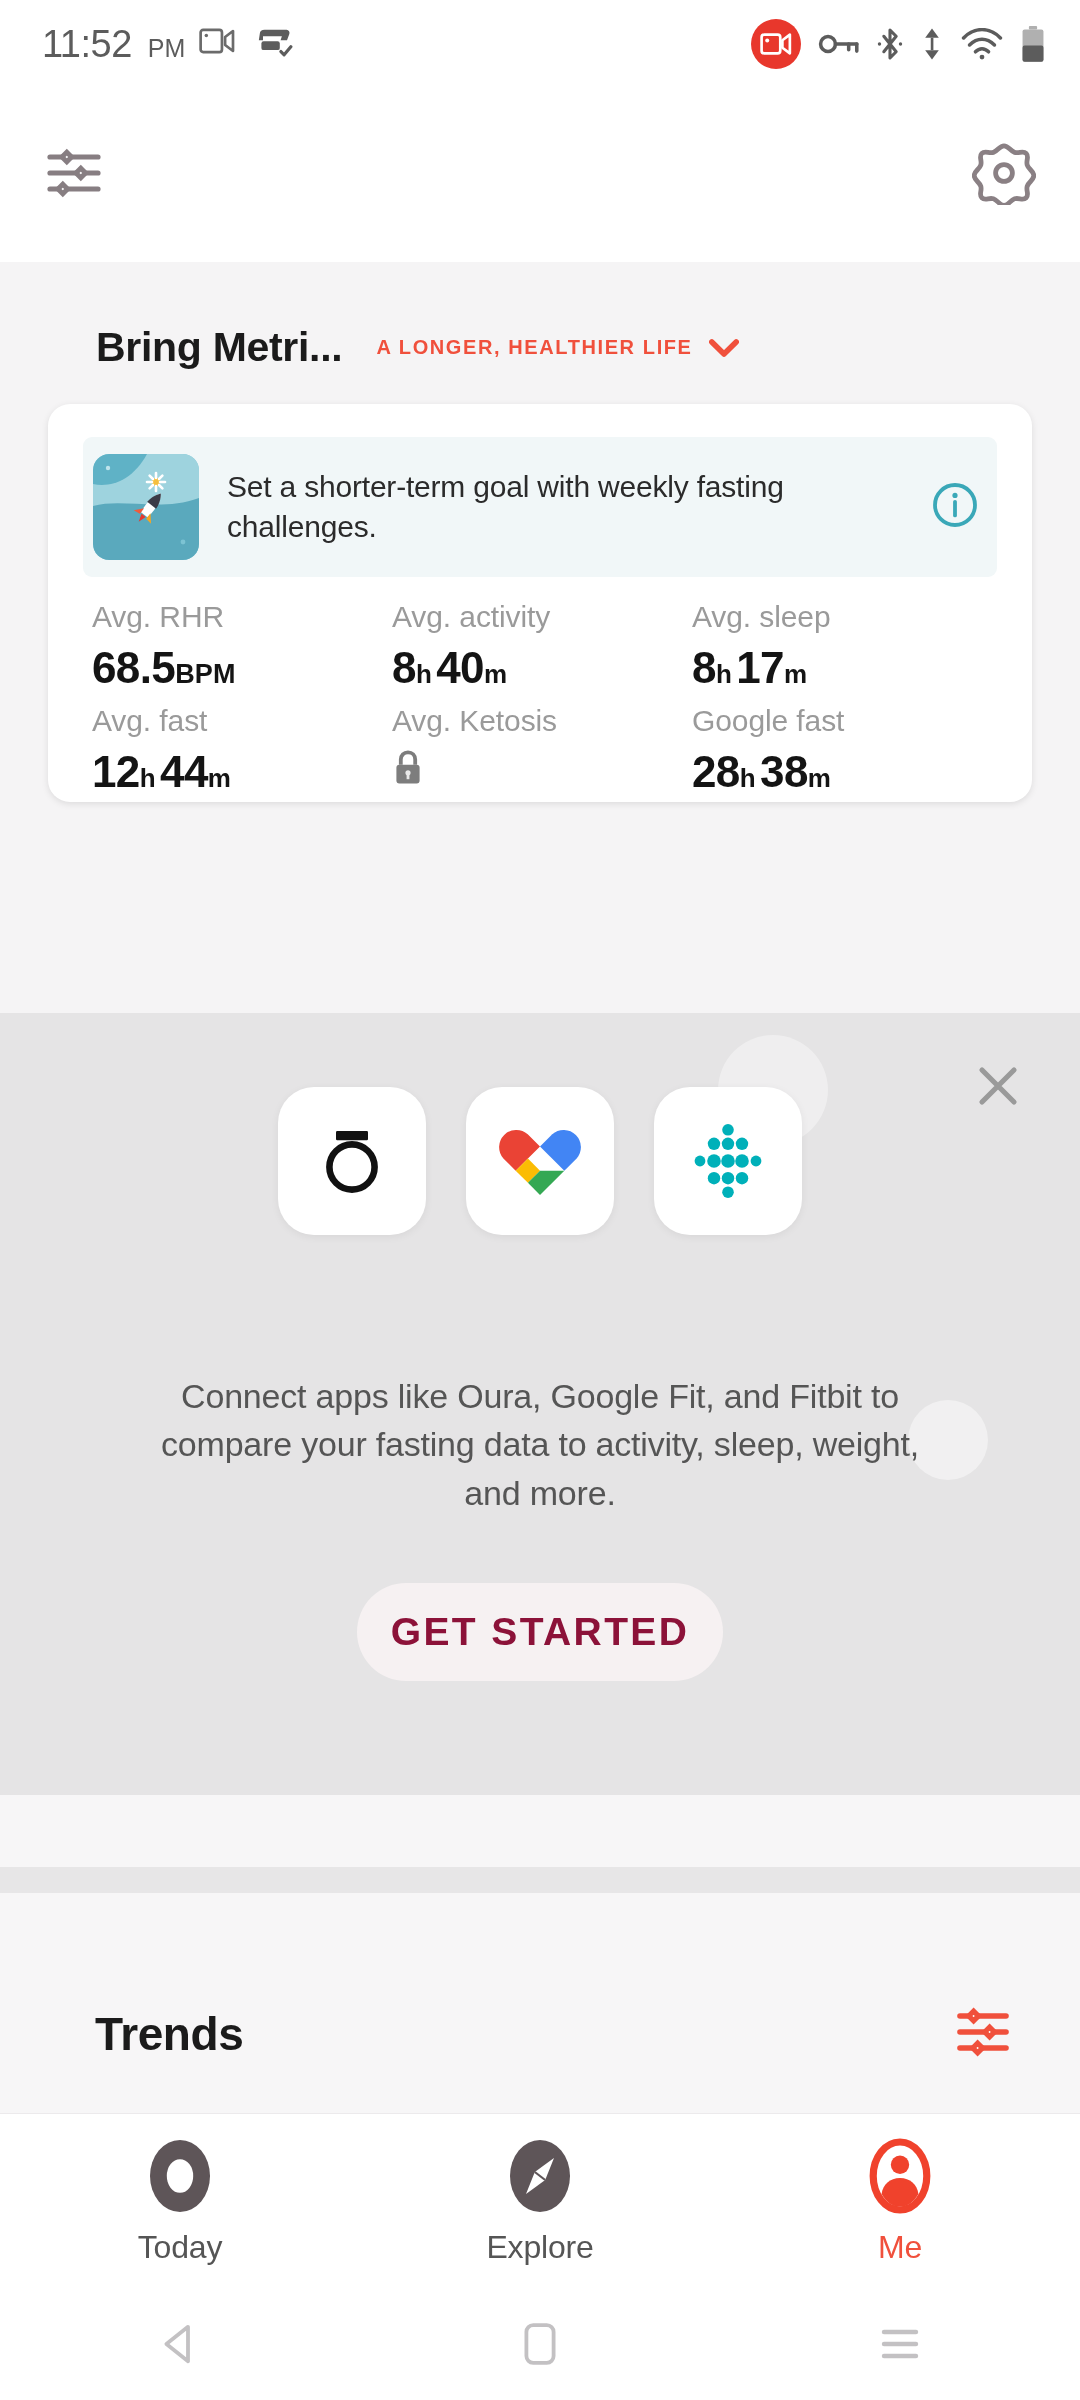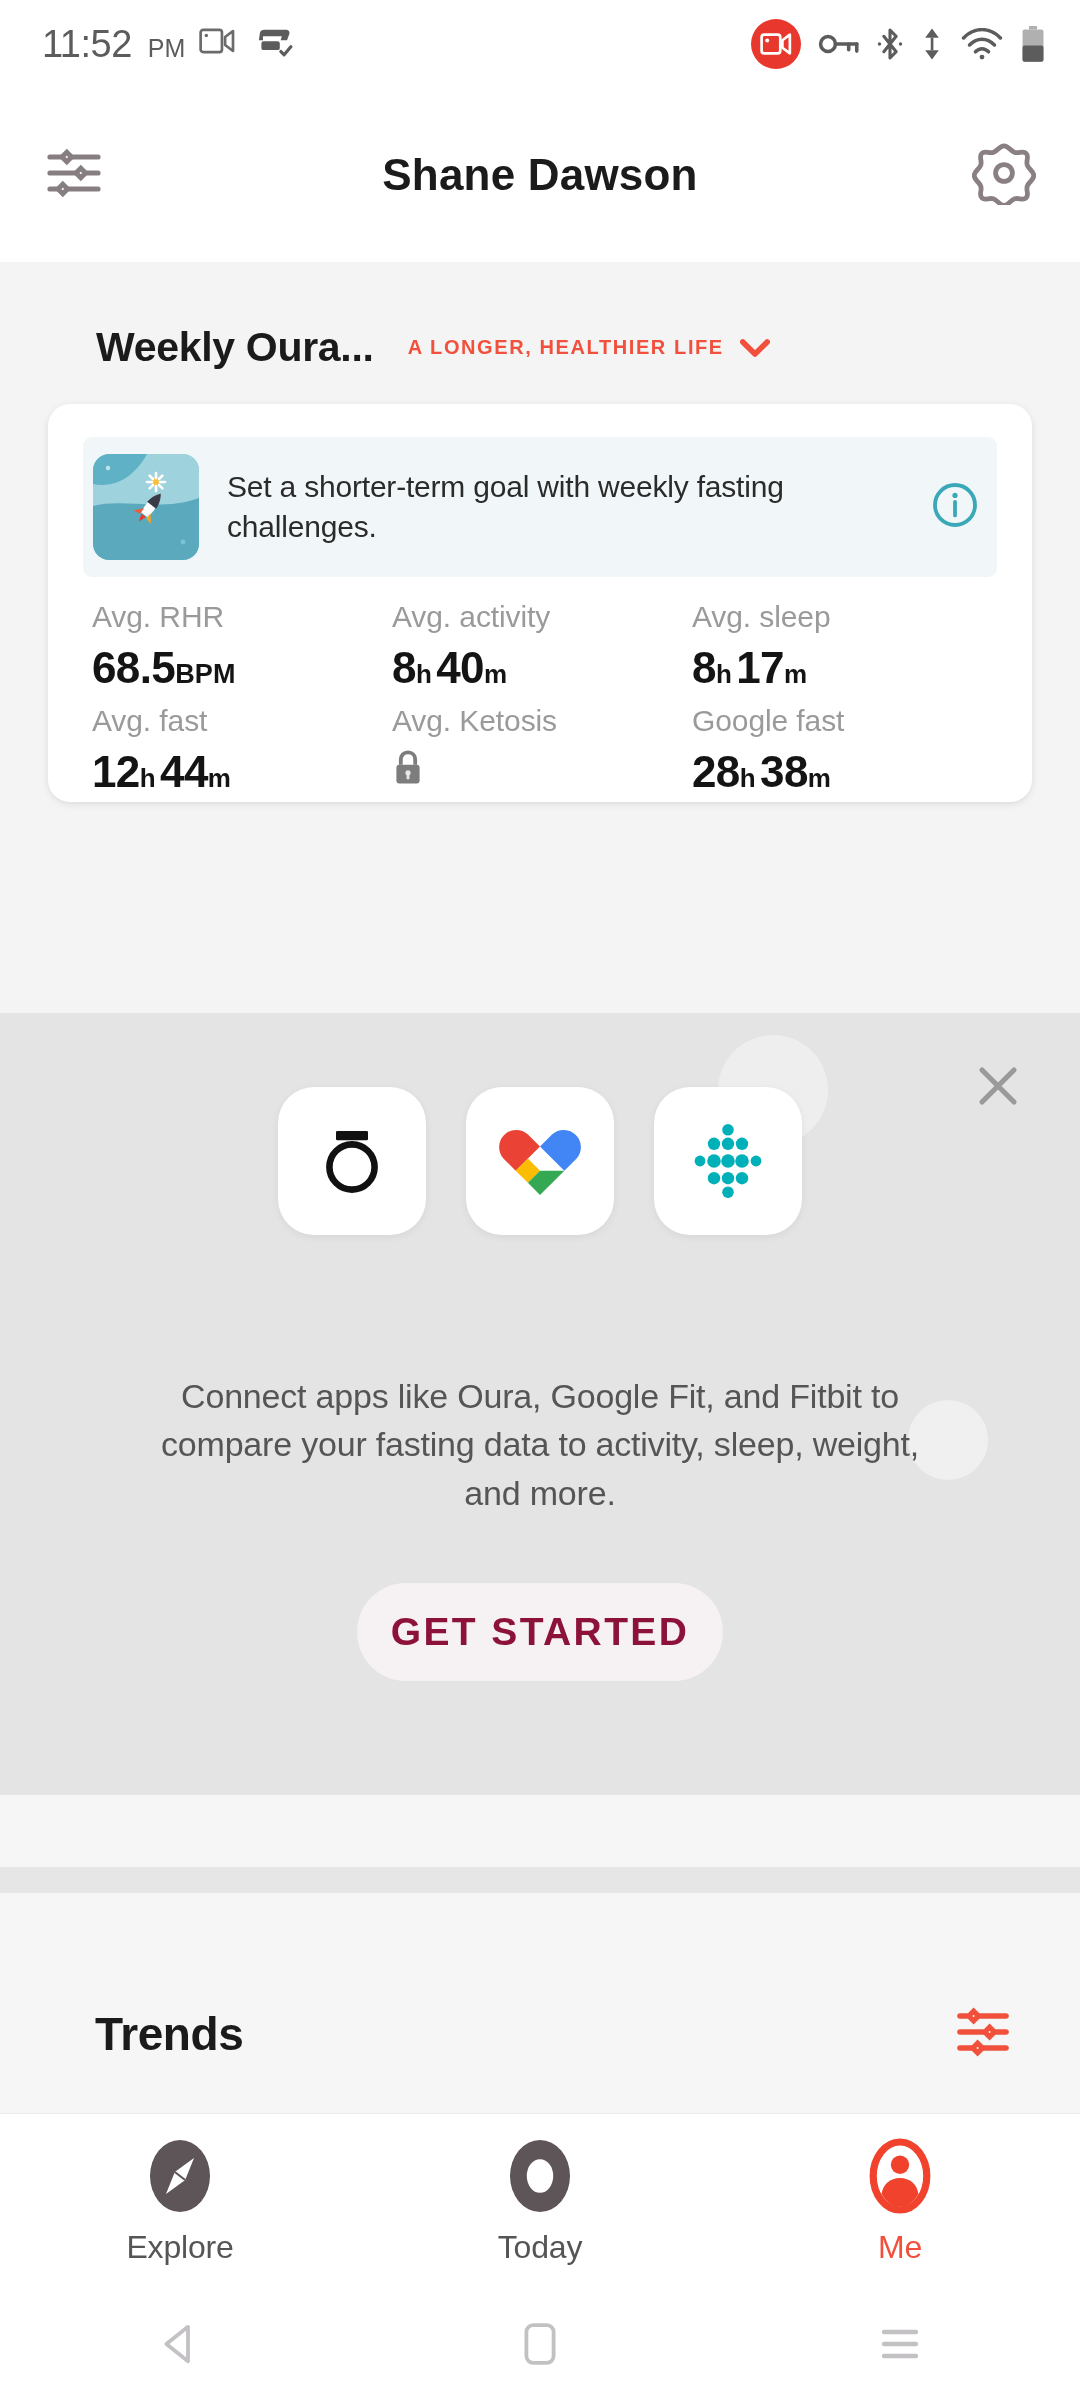--- a/index.html
+++ b/index.html
@@ -244,33 +244,32 @@
             <path d="M3 13.5 L27 13.5"></path>
             <path d="M3 21.5 L27 21.5"></path>
         </g>
         <g fill="#ffffff" stroke="#877e82" stroke-width="2.4">
           <path d="M9 5.5 L11.4 3.1 L13.8 5.5 L11.4 7.9 Z"></path>
           <path d="M16 13.5 L18.4 11.1 L20.8 13.5 L18.4 15.9 Z"></path>
           <path d="M7 21.5 L9.4 19.1 L11.8 21.5 L9.4 23.9 Z"></path>
         </g>
       </svg>
     </span>
-    <div class="appbar-title">Shane Dawson</div>
     <span class="appbar-right">
       <svg width="64" height="64" viewBox="0 0 32 32">
         <path d="M16 2.4 c2.3 0 3.1 2.6 5.3 3.3 c2.2 .7 4.2-1.1 5.8 .5 c1.6 1.6-.2 3.6 .5 5.8 c.7 2.2 3.3 3 3.3 5.3 c0 2.3-2.6 3.1-3.3 5.3 c-.7 2.2 1.1 4.2-.5 5.8 c-1.6 1.6-3.6-.2-5.8 .5 c-2.2 .7-3 3.3-5.3 3.3 c-2.3 0-3.1-2.6-5.3-3.3 c-2.2-.7-4.2 1.1-5.8-.5 c-1.6-1.6 .2-3.6-.5-5.8 c-.7-2.2-3.3-3-3.3-5.3 c0-2.3 2.6-3.1 3.3-5.3 c.7-2.2-1.1-4.2 .5-5.8 c1.6-1.6 3.6 .2 5.8-.5 c2.2-.7 3-3.3 5.3-3.3 z" fill="none" stroke="#8a8084" stroke-width="2.4" stroke-linejoin="round"></path>
         <circle cx="16" cy="16" r="4.2" fill="none" stroke="#8a8084" stroke-width="2.4"></circle>
       </svg>
     </span>
   </div>
 
   <div class="metrics-section">
 
     <div class="metrics-head">
-      <span class="metrics-title">Weekly Oura...</span>
+      <span class="metrics-title">Bring Metri...</span>
       <span class="metrics-goal">
         <span class="metrics-goal-text">A LONGER, HEALTHIER LIFE</span>
         <svg width="30" height="20" viewBox="0 0 15 10">
           <path d="M1.4 2 L7.5 8 L13.6 2" fill="none" stroke="#f0503c" stroke-width="2.8" stroke-linecap="round" stroke-linejoin="round"></path>
         </svg>
       </span>
     </div>
 
     <div class="metrics-card">
 
@@ -448,32 +447,32 @@
         </svg>
       </span>
     </div>
   </div>
 
   <div class="tabbar">
 
     <div class="tab">
       <svg width="72" height="80" viewBox="0 0 36 40">
         <ellipse cx="18" cy="20" rx="15" ry="18" fill="#5e5558"></ellipse>
-        <path d="M25 11 L15.4 18 L11 29 L20.6 22 Z" fill="#ffffff"></path>
-        <path d="M15.4 18 L20.6 22" stroke="#5e5558" stroke-width="1.1"></path>
-      </svg>
-      <span class="tab-label">Explore</span>
+        <ellipse cx="18" cy="20" rx="6.6" ry="8.4" fill="#ffffff"></ellipse>
+      </svg>
+      <span class="tab-label">Today</span>
     </div>
 
     <div class="tab">
       <svg width="72" height="80" viewBox="0 0 36 40">
         <ellipse cx="18" cy="20" rx="15" ry="18" fill="#5e5558"></ellipse>
-        <ellipse cx="18" cy="20" rx="6.6" ry="8.4" fill="#ffffff"></ellipse>
-      </svg>
-      <span class="tab-label">Today</span>
+        <path d="M25 11 L15.4 18 L11 29 L20.6 22 Z" fill="#ffffff"></path>
+        <path d="M15.4 18 L20.6 22" stroke="#5e5558" stroke-width="1.1"></path>
+      </svg>
+      <span class="tab-label">Explore</span>
     </div>
 
     <div class="tab active">
       <svg width="72" height="80" viewBox="0 0 36 40">
         <ellipse cx="18" cy="20" rx="13.4" ry="17" fill="none" stroke="#f0422c" stroke-width="3.6"></ellipse>
         <circle cx="18" cy="14.4" r="4.6" fill="#f0422c"></circle>
         <path d="M18 21 C23 21 26.6 24.2 27.2 29 C25 33 21.8 35.4 18 35.4 C14.2 35.4 11 33 8.8 29 C9.4 24.2 13 21 18 21 Z" fill="#f0422c"></path>
       </svg>
       <span class="tab-label">Me</span>
     </div>

